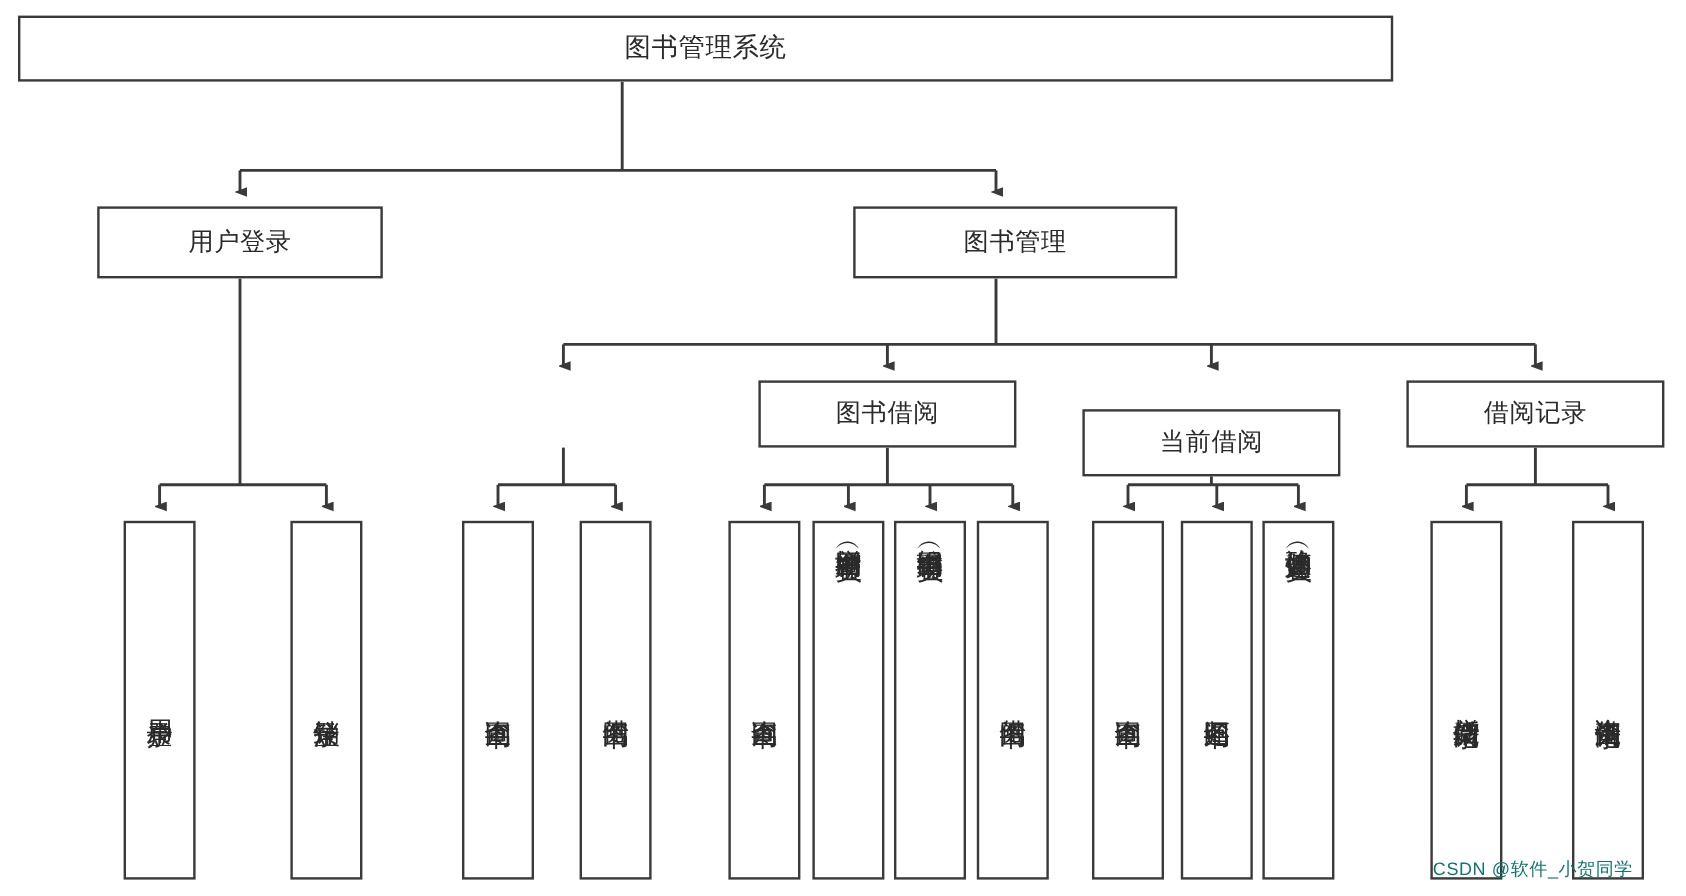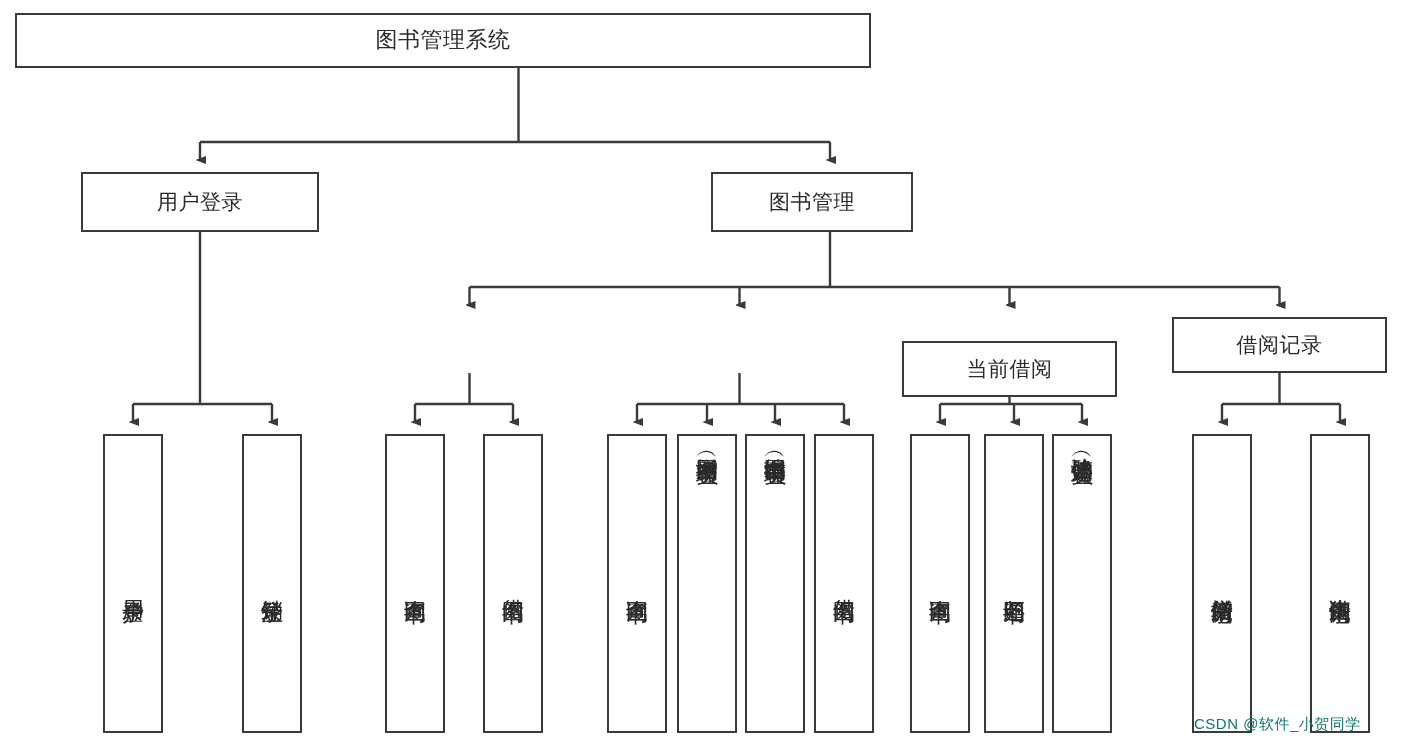--- a/index.html
+++ b/index.html
@@ -116,28 +116,31 @@
         <path d="M940,404 L940,422" marker-end="url(#arrow)"></path>
         <path d="M1014,404 L1014,422" marker-end="url(#arrow)"></path>
         <path d="M1082,404 L1082,422" marker-end="url(#arrow)"></path>
         <path d="M1279.5,373 L1279.5,404"></path>
         <path d="M1222,404 L1340,404"></path>
         <path d="M1222,404 L1222,422" marker-end="url(#arrow)"></path>
         <path d="M1340,404 L1340,422" marker-end="url(#arrow)"></path>
       </g>
   </svg>
 
-  <div class="node root horiz" style="left: 15px; top: 13px; width: 856px; height: 55px;">
+  <div class="node root horiz" style="left: 15px; top: 13px; width: 1146px; height: 55px;">
     <span class="lbl">图书管理系统</span>
   </div>
   <div class="node horiz" style="left: 81px; top: 172px; width: 238px; height: 60px;">
     <span class="lbl">用户登录</span>
   </div>
-  <div class="node horiz" style="left: 711px; top: 172px; width: 202px; height: 60px;">
+  <div class="node horiz" style="left: 711px; top: 172px; width: 270px; height: 60px;">
     <span class="lbl">图书管理</span>
+  </div>
+  <div class="node horiz" style="left: 632px; top: 317px; width: 215px; height: 56px;">
+    <span class="lbl">图书借阅</span>
   </div>
   <div class="node horiz" style="left: 902px; top: 317px; width: 215px; height: 56px; margin-top: 24px;">
     <span class="lbl">当前借阅</span>
   </div>
   <div class="node horiz" style="left: 1172px; top: 317px; width: 215px; height: 56px;">
     <span class="lbl">借阅记录</span>
   </div>
 
   <div class="node vert" style="left: 103px; top: 434px; width: 60px; height: 299px;">
     <span class="lbl">用户登录</span>

